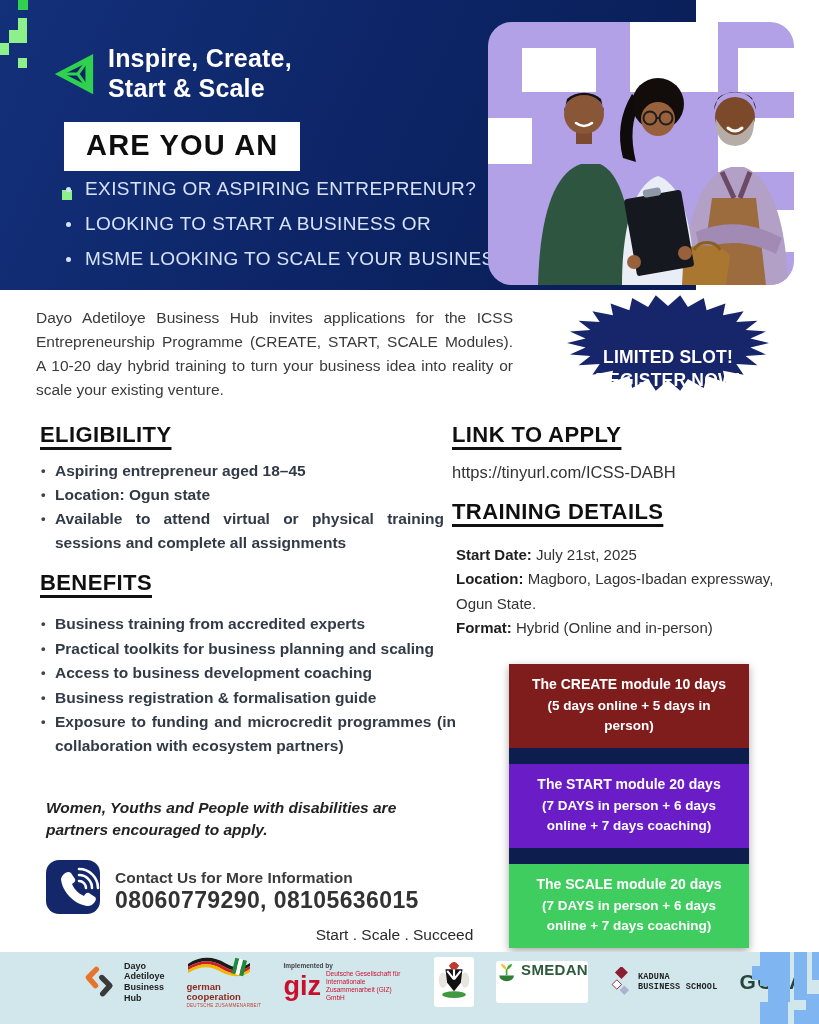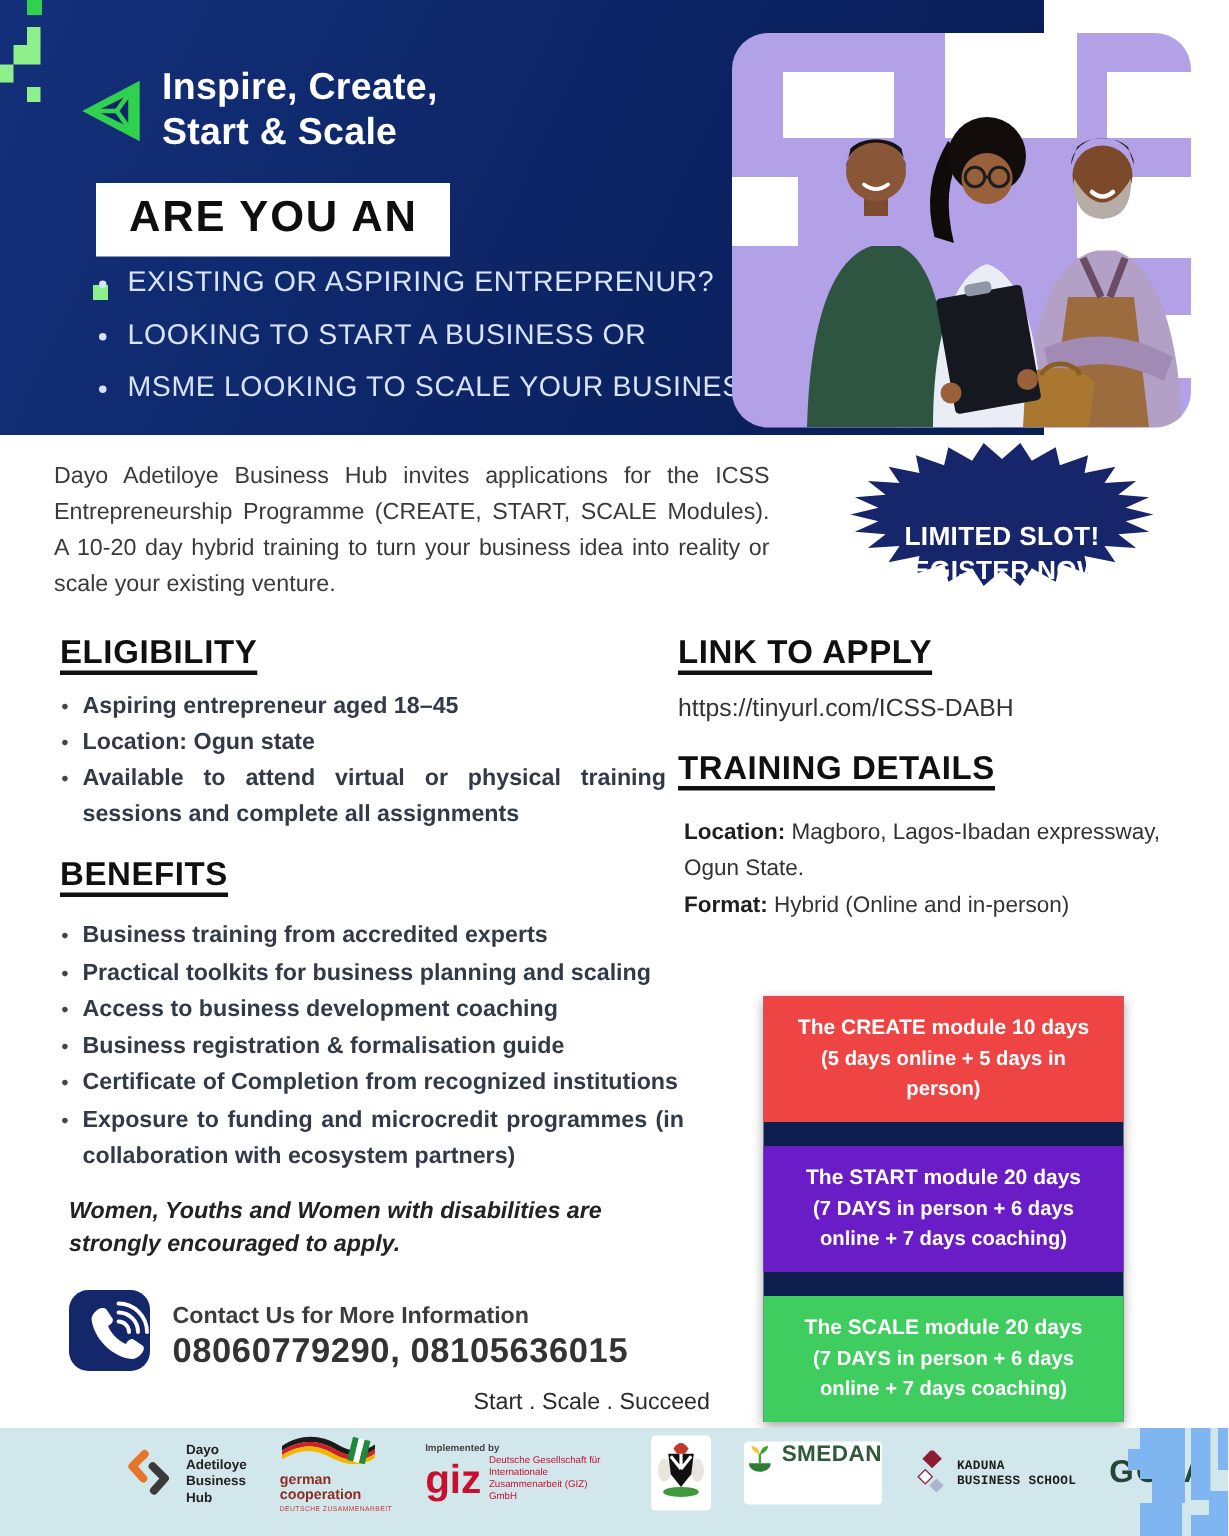--- a/index.html
+++ b/index.html
@@ -200,25 +200,24 @@
     <li><span></span><b>Location:</b><span> Ogun state</span></li>
     <li><span>Available to attend virtual or physical training sessions and complete all assignments</span><b></b><span></span></li>
   </ul>
 
   <h2 class="sec sec-bene">BENEFITS</h2>
   <ul class="plain bene">
     <li>Business training from accredited experts</li>
     <li>Practical toolkits for business planning and scaling</li>
     <li>Access to business development coaching</li>
     <li>Business registration &amp; formalisation guide</li>
-    <li>Certificate of Completion from recognized institutions</li>
     <li>Exposure to funding and microcredit programmes (in collaboration with ecosystem partners)</li>
   </ul>
 
-  <p class="note">Women, Youths and Women with disabilities are strongly encouraged to apply.</p>
+  <p class="note">Women, Youths and People with disabilities are partners encouraged to apply.</p>
 
   <div class="contact">
     <svg viewBox="0 0 54 54" width="54" height="54">
       <rect width="54" height="54" rx="13" fill="#14276b"></rect>
       <path d="M15,19 c1,-5 7,-9 10,-6 l4,6 c1,2 -1,4 -3,5 c2,5 7,10 12,12 c1,-2 3,-4 5,-3 l6,4 c3,2 -2,9 -7,9 c-13,-1 -26,-14 -27,-27 z" fill="#fff"></path>
       <g stroke="#fff" stroke-width="2.6" fill="none" stroke-linecap="round">
         <path d="M33,21 a7,7 0 0 1 7,7"></path>
         <path d="M33,15 a13,13 0 0 1 13,13"></path>
         <path d="M33,9 a19,19 0 0 1 19,19"></path>
       </g>
@@ -227,26 +226,27 @@
       <div class="contact-label">Contact Us for More Information</div>
       <div class="contact-phones">08060779290, 08105636015</div>
     </div>
   </div>
 
   <h2 class="sec sec-apply">LINK TO APPLY</h2>
   <div class="url">https://tinyurl.com/ICSS-DABH</div>
 
   <h2 class="sec sec-train">TRAINING DETAILS</h2>
   <div class="training">
+    <div class="trow"><b>Start Date:</b> <span>July 21st, 2025</span></div>
     <div class="trow"><b>Location:</b> <span>Magboro, Lagos-Ibadan expressway, Ogun State.</span></div>
     <div class="trow"><b>Format:</b> <span>Hybrid (Online and in-person)</span></div>
   </div>
 
   <div class="modules">
-    <div class="module" style="background: #ef4444;">
+    <div class="module" style="background: #7f1d1d;">
       <div class="m-title">The CREATE module 10 days</div>
       <div class="m-sub">(5 days online + 5 days in person)</div>
     </div>
     <div class="module" style="background: rgb(106, 28, 198);">
       <div class="m-title">The START module 20 days</div>
       <div class="m-sub">(7 DAYS in person + 6 days online + 7 days coaching)</div>
     </div>
     <div class="module" style="background: rgb(62, 205, 94);">
       <div class="m-title">The SCALE module 20 days</div>
       <div class="m-sub">(7 DAYS in person + 6 days online + 7 days coaching)</div>

